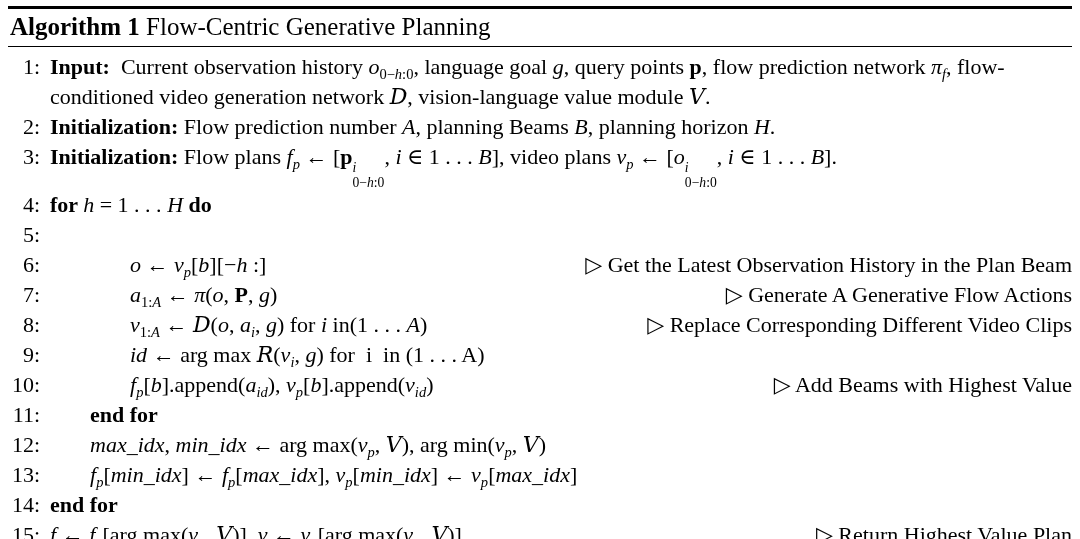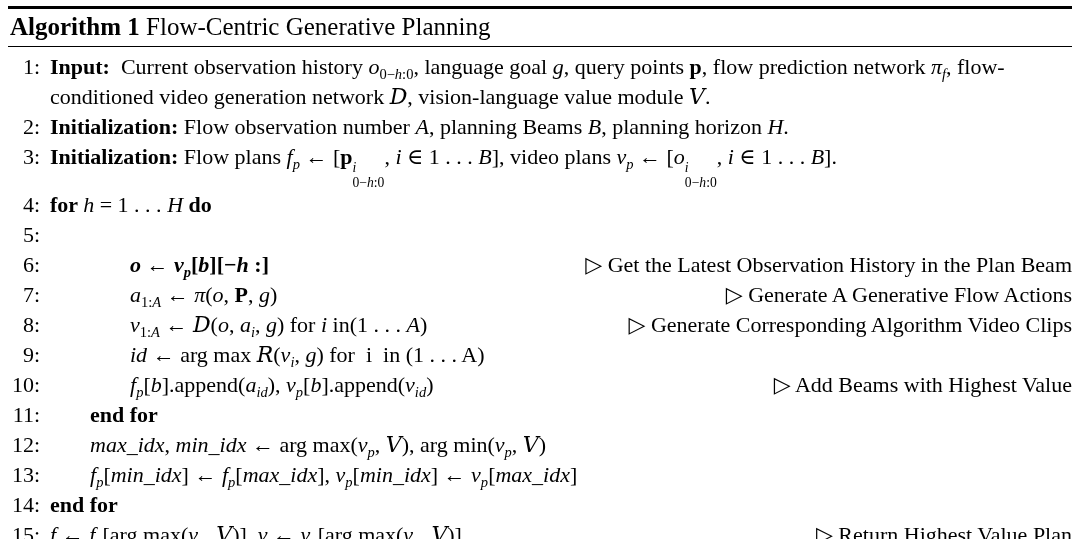--- a/index.html
+++ b/index.html
@@ -81,53 +81,53 @@
   <hr class="rule-thick">
   <div class="title"><span class="tk-b">Algorithm 1</span><span> Flow-Centric Generative Planning</span></div>
   <hr class="rule-thin">
   <main class="lines">
       <div class="line">
         <span class="num">1:</span>
         <span class="body" style="padding-left: 0px;"><span class="tk-b">Input:</span><span class="tk-r">  Current observation history </span><span class="tk-i">o</span><sub class="subsc"><span class="tk-r">0−</span><span class="tk-i">h</span><span class="tk-r">:0</span></sub><span class="tk-r">, language goal </span><span class="tk-i">g</span><span class="tk-r">, query points </span><span class="tk-b">p</span><span class="tk-r">, flow prediction network </span><span class="tk-i">π</span><sub class="subsc"><span class="tk-i">f</span></sub><span class="tk-r">, flow-conditioned video generation network </span><span class="tk-c">D</span><span class="tk-r">, vision-language value module </span><span class="tk-c">V</span><span class="tk-r">.</span></span>
       </div>
       <div class="line">
         <span class="num">2:</span>
-        <span class="body" style="padding-left: 0px;"><span class="tk-b">Initialization:</span><span class="tk-r"> Flow observation number </span><span class="tk-i">A</span><span class="tk-r">, planning Beams </span><span class="tk-i">B</span><span class="tk-r">, planning horizon </span><span class="tk-i">H</span><span class="tk-r">.</span></span>
+        <span class="body" style="padding-left: 0px;"><span class="tk-b">Initialization:</span><span class="tk-r"> Flow prediction number </span><span class="tk-i">A</span><span class="tk-r">, planning Beams </span><span class="tk-i">B</span><span class="tk-r">, planning horizon </span><span class="tk-i">H</span><span class="tk-r">.</span></span>
       </div>
       <div class="line">
         <span class="num">3:</span>
         <span class="body" style="padding-left: 0px;"><span class="tk-b">Initialization:</span><span class="tk-r"> Flow plans </span><span class="tk-i">f</span><sub class="subsc"><span class="tk-i">p</span></sub><span class="tk-r"> ← [</span><span class="grp"><span class="tk-b">p</span><span class="ss">
               <span class="ss-sup"><span class="tk-i">i</span></span>
               <span class="ss-sub"><span class="tk-r">0−</span><span class="tk-i">h</span><span class="tk-r">:0</span></span>
             </span></span><span class="tk-r">, </span><span class="tk-i">i</span><span class="tk-r"> ∈ 1 . . . </span><span class="tk-i">B</span><span class="tk-r">], video plans </span><span class="tk-i">v</span><sub class="subsc"><span class="tk-i">p</span></sub><span class="tk-r"> ← [</span><span class="grp"><span class="tk-i">o</span><span class="ss">
               <span class="ss-sup"><span class="tk-i">i</span></span>
               <span class="ss-sub"><span class="tk-r">0−</span><span class="tk-i">h</span><span class="tk-r">:0</span></span>
             </span></span><span class="tk-r">, </span><span class="tk-i">i</span><span class="tk-r"> ∈ 1 . . . </span><span class="tk-i">B</span><span class="tk-r">].</span></span>
       </div>
       <div class="line">
         <span class="num">4:</span>
         <span class="body" style="padding-left: 0px;"><span class="tk-b">for </span><span class="tk-i">h</span><span class="tk-r"> = 1 . . . </span><span class="tk-i">H</span><span class="tk-b"> do</span></span>
       </div>
       <div class="line">
         <span class="num">5:</span>
       </div>
       <div class="line">
         <span class="num">6:</span>
-        <span class="body" style="padding-left: 80px; font-weight: bold;"><span class="tk-i">o</span><span class="tk-r"> ← </span><span class="tk-i">v</span><sub class="subsc"><span class="tk-i">p</span></sub><span class="tk-r">[</span><span class="tk-i">b</span><span class="tk-r">][−</span><span class="tk-i">h</span><span class="tk-r"> :]</span></span>
+        <span class="body" style="padding-left: 80px;"><span class="tk-i">o</span><span class="tk-r"> ← </span><span class="tk-i">v</span><sub class="subsc"><span class="tk-i">p</span></sub><span class="tk-r">[</span><span class="tk-i">b</span><span class="tk-r">][−</span><span class="tk-i">h</span><span class="tk-r"> :]</span></span>
         <span class="comment">▷ Get the Latest Observation History in the Plan Beam</span>
       </div>
       <div class="line">
         <span class="num">7:</span>
         <span class="body" style="padding-left: 80px;"><span class="tk-i">a</span><sub class="subsc"><span class="tk-r">1:</span><span class="tk-i">A</span></sub><span class="tk-r"> ← </span><span class="tk-i">π</span><span class="tk-r">(</span><span class="tk-i">o</span><span class="tk-r">, </span><span class="tk-b">P</span><span class="tk-r">, </span><span class="tk-i">g</span><span class="tk-r">)</span></span>
         <span class="comment">▷ Generate A Generative Flow Actions</span>
       </div>
       <div class="line">
         <span class="num">8:</span>
         <span class="body" style="padding-left: 80px;"><span class="tk-i">v</span><sub class="subsc"><span class="tk-r">1:</span><span class="tk-i">A</span></sub><span class="tk-r"> ← </span><span class="tk-c">D</span><span class="tk-r">(</span><span class="tk-i">o</span><span class="tk-r">, </span><span class="tk-i">a</span><sub class="subsc"><span class="tk-i">i</span></sub><span class="tk-r">, </span><span class="tk-i">g</span><span class="tk-r">) for </span><span class="tk-i">i</span><span class="tk-r"> in(1 . . . </span><span class="tk-i">A</span><span class="tk-r">)</span></span>
-        <span class="comment">▷ Generate Corresponding Algorithm Video Clips</span>
+        <span class="comment">▷ Replace Corresponding Different Video Clips</span>
       </div>
       <div class="line">
         <span class="num">9:</span>
         <span class="body" style="padding-left: 80px;"><span class="tk-i">id</span><span class="tk-r"> ← arg max </span><span class="tk-c">R</span><span class="tk-r">(</span><span class="tk-i">v</span><sub class="subsc"><span class="tk-i">i</span></sub><span class="tk-r">, </span><span class="tk-i">g</span><span class="tk-r">) for  i  in (1 . . . A)</span></span>
       </div>
       <div class="line">
         <span class="num">10:</span>
         <span class="body" style="padding-left: 80px;"><span class="tk-i">f</span><sub class="subsc"><span class="tk-i">p</span></sub><span class="tk-r">[</span><span class="tk-i">b</span><span class="tk-r">].append(</span><span class="tk-i">a</span><sub class="subsc"><span class="tk-i">id</span></sub><span class="tk-r">), </span><span class="tk-i">v</span><sub class="subsc"><span class="tk-i">p</span></sub><span class="tk-r">[</span><span class="tk-i">b</span><span class="tk-r">].append(</span><span class="tk-i">v</span><sub class="subsc"><span class="tk-i">id</span></sub><span class="tk-r">)</span></span>
         <span class="comment">▷ Add Beams with Highest Value</span>
       </div>

